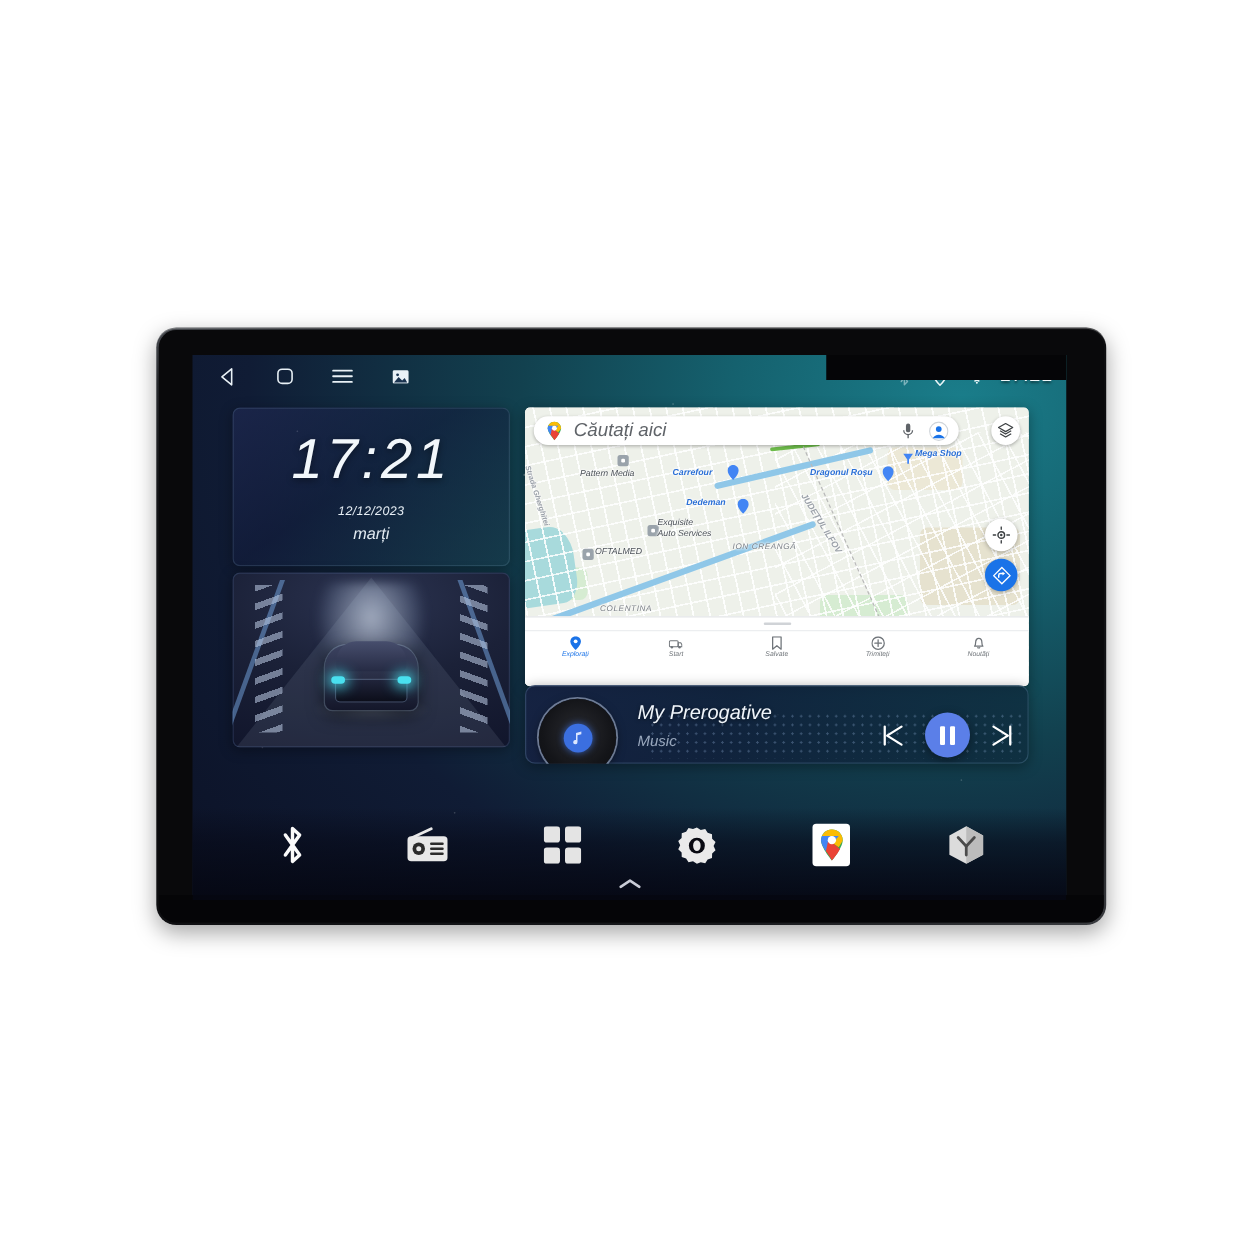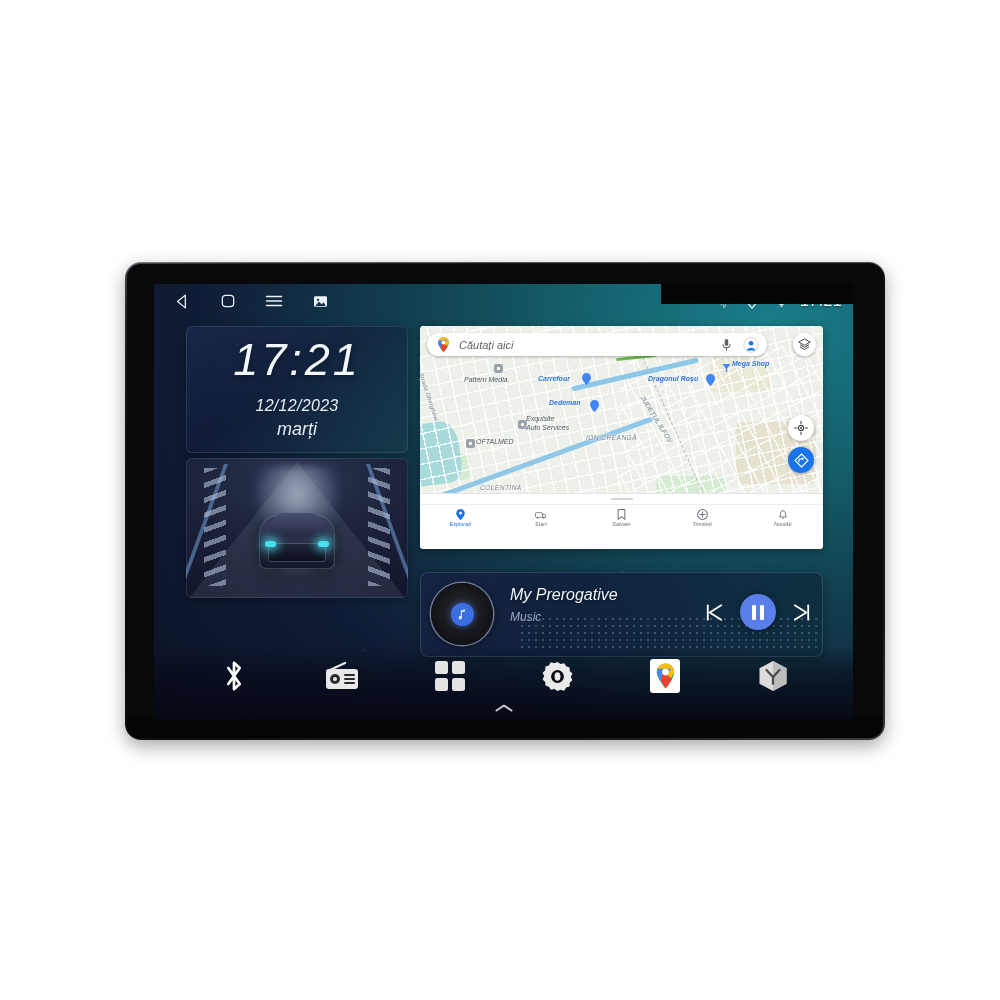--- a/index.html
+++ b/index.html
@@ -91,22 +91,22 @@
     background: linear-gradient(145deg, rgba(30,40,80,.72), rgba(18,28,60,.6) 45%, rgba(24,60,75,.55));
     box-shadow: 0 0 0 1px rgba(150,190,220,.16) inset, 0 2px 10px rgba(0,0,0,.3);
     display:flex; flex-direction:column; align-items:center; justify-content:center;
     overflow:hidden;
   }
   #clock-big {
     font-size:45px; font-weight:300; color:#f2f7fb;
     letter-spacing:3px; line-height:1; margin-top:-2px;
     text-shadow:0 2px 6px rgba(0,0,0,.45);
   }
-  #clock-date { font-size:16px; color:#e6eef5; margin-top:15px; letter-spacing:.3px; }
-  #clock-day  { font-size:18px; color:#e2ebf2; margin-top:4px; }
+  #clock-date { font-size:10px; color:#e6eef5; margin-top:15px; letter-spacing:.3px; }
+  #clock-day  { font-size:13px; color:#e2ebf2; margin-top:4px; }
 
   
   #car-card {
     left:32px; top:174px; width:222px; height:140px;
     border-radius:6px; overflow:hidden;
     background: radial-gradient(120% 100% at 50% 15%, #2b3350 0%, #1b2138 45%, #10142a 100%);
     box-shadow: 0 0 0 1px rgba(120,160,220,.18) inset, 0 2px 10px rgba(0,0,0,.35);
   }
   .road {
     position:absolute; left:50%; top:4px; transform:translateX(-50%);
@@ -195,21 +195,21 @@
            display:flex; align-items:center; justify-content:center; }
   .sqpin::after { content:''; width:3px; height:3px; background:#fff; border-radius:1px; }
   .dpin { position:absolute; width:9px; height:12px; }
 
   
   #map-search {
     position:absolute; left:7px; top:7px; width:340px; height:23px;
     background:#fff; border-radius:12px; display:flex; align-items:center;
     padding:0 8px; gap:7px; box-shadow:0 1px 3px rgba(0,0,0,.28); z-index:5;
   }
-  #map-search-text { font-size:11px; color:#5f6368; flex:1; }
+  #map-search-text { font-size:15px; color:#5f6368; flex:1; }
   .sbtn { width:17px; height:17px; display:flex; align-items:center; justify-content:center; }
   #layers-btn {
     position:absolute; right:7px; top:7px; width:23px; height:23px; border-radius:50%;
     background:#fff; box-shadow:0 1px 3px rgba(0,0,0,.3); z-index:5;
     display:flex; align-items:center; justify-content:center;
   }
   #locate-btn {
     position:absolute; right:9px; top:89px; width:26px; height:26px; border-radius:50%;
     background:#fff; box-shadow:0 1px 4px rgba(0,0,0,.3); z-index:5;
     display:flex; align-items:center; justify-content:center;
@@ -236,21 +236,21 @@
   #sheet-handle { width:22px; height:2px; background:#d0d3d7; border-radius:1px;
                   margin:4px auto 0; }
   #sheet-title { font-size:12.5px; color:#202124; padding:3px 0 0 10px; }
   #map-tabs { display:flex; border-top:1px solid #eceef0; margin-top:4px; height:27px; }
   .mtab { flex:1; display:flex; flex-direction:column; align-items:center; justify-content:center; gap:1px; }
   .mtab-label { font-size:5.5px; color:#70757a; }
   .mtab.active .mtab-label { color:#1a73e8; }
 
   
   #music-card {
-    left:266px; top:288px; width:403px; height:85px;
+    left:266px; top:264px; width:403px; height:63px;
     border-radius:8px;
     background: linear-gradient(110deg, rgba(22,33,66,.88), rgba(16,30,58,.82) 40%, rgba(14,45,62,.8));
     box-shadow: 0 0 0 1px rgba(140,185,225,.22) inset, 0 2px 10px rgba(0,0,0,.35);
     overflow:hidden;
   }
   .eq-dots {
     position:absolute; left:100px; right:6px; bottom:4px; height:36px;
     background-image: radial-gradient(1px 1px at 2px 2px, rgba(150,180,220,.45) 1px, transparent 1px);
     background-size: 7px 7px;
     opacity:.7;

